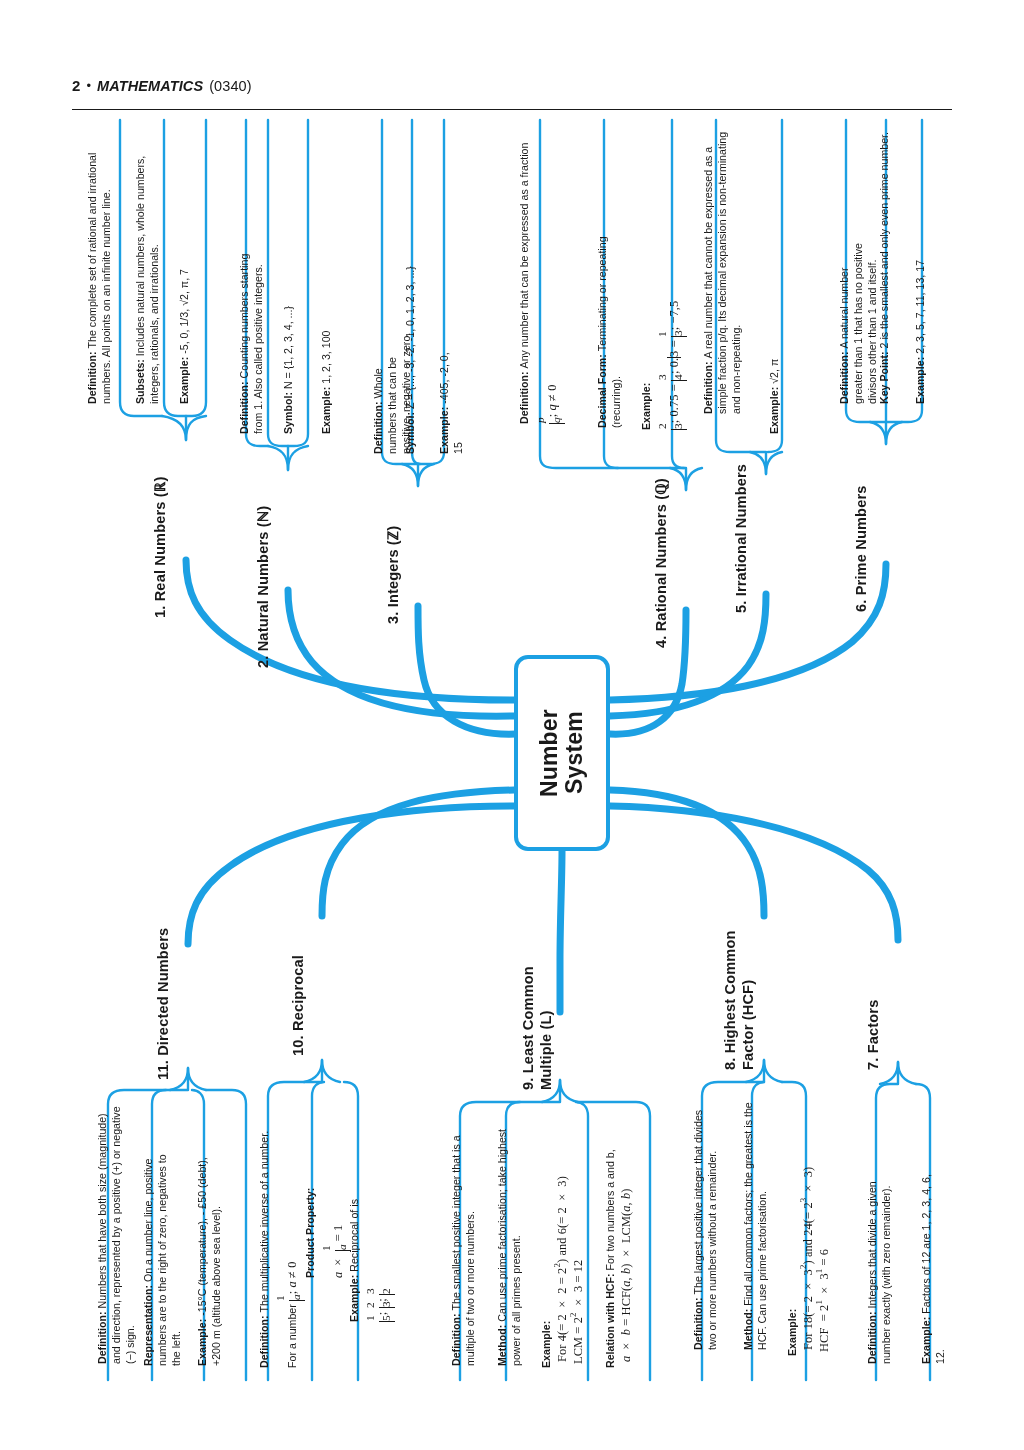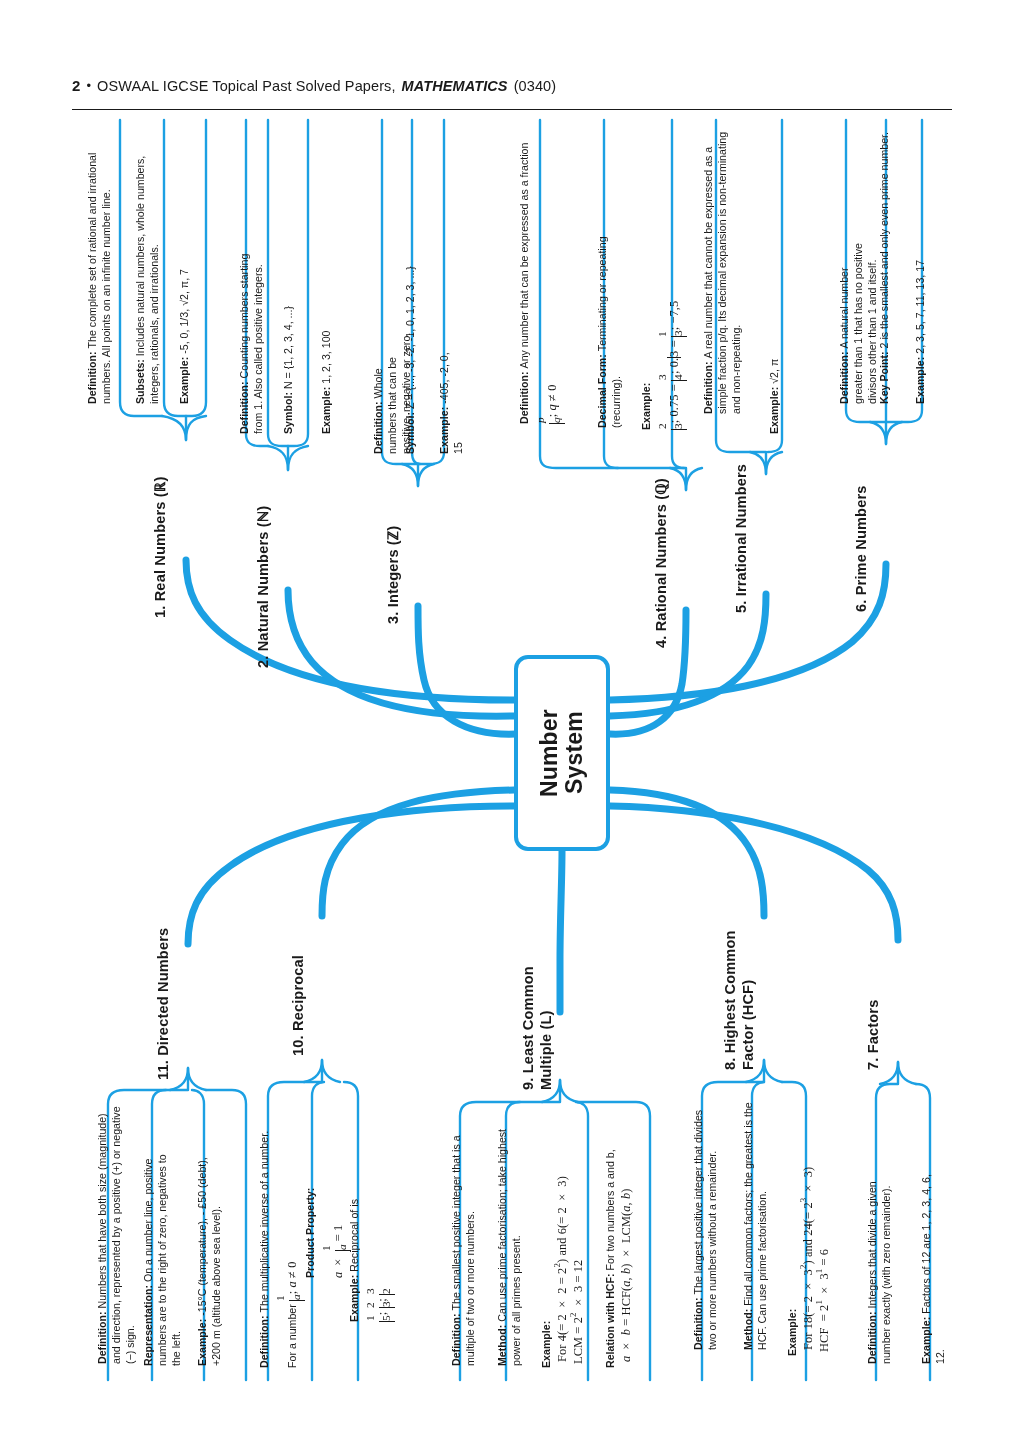--- a/index.html
+++ b/index.html
@@ -133,21 +133,20 @@
 </style>
 </head>
 <body>
 
 <div id="page">
 
   <div id="header">
     <div class="hdr-line">
       <span class="pageno">2</span>
       <span class="bullet">•</span>
-      <span>OSWAAL IGCSE Topical Past Solved Papers,</span>
       <span class="strong">MATHEMATICS</span>
       <span>(0340)</span>
     </div>
   </div>
 
   <svg id="wires" viewBox="0 0 1024 1450" xmlns="http://www.w3.org/2000/svg">
     <g fill="none" stroke="#1ca0e3" stroke-linecap="round" stroke-linejoin="round">
 
       <path d="M 514 700 C 420 700 300 690 230 640 C 196 616 186 590 186 560" stroke-width="7"></path>
 

